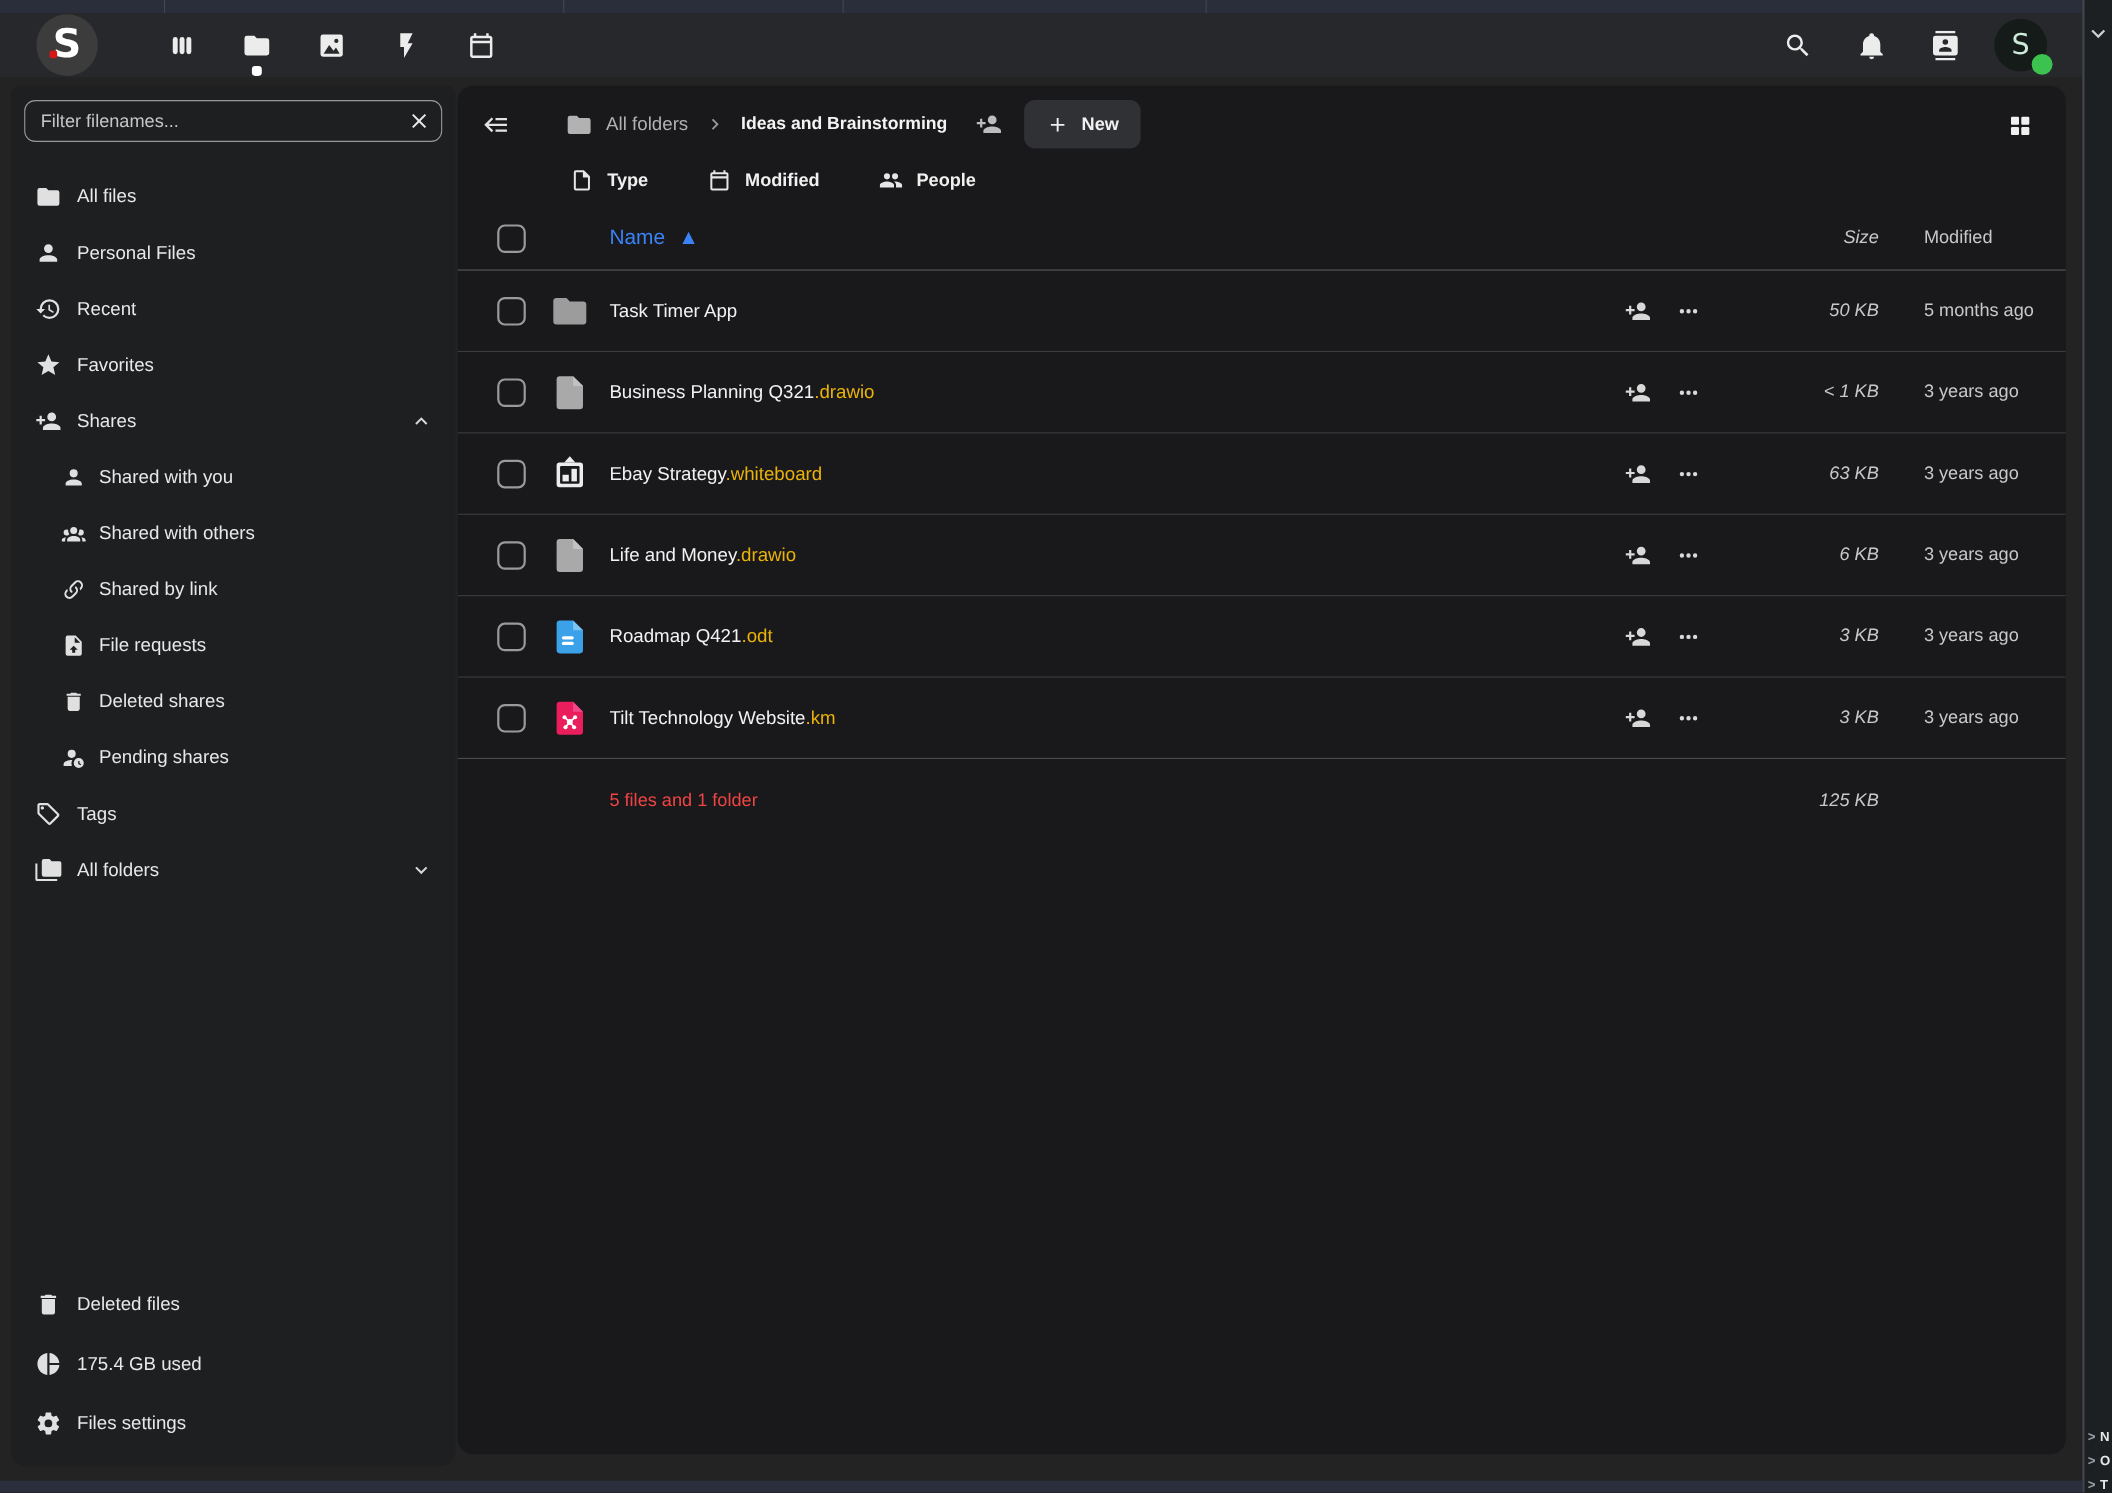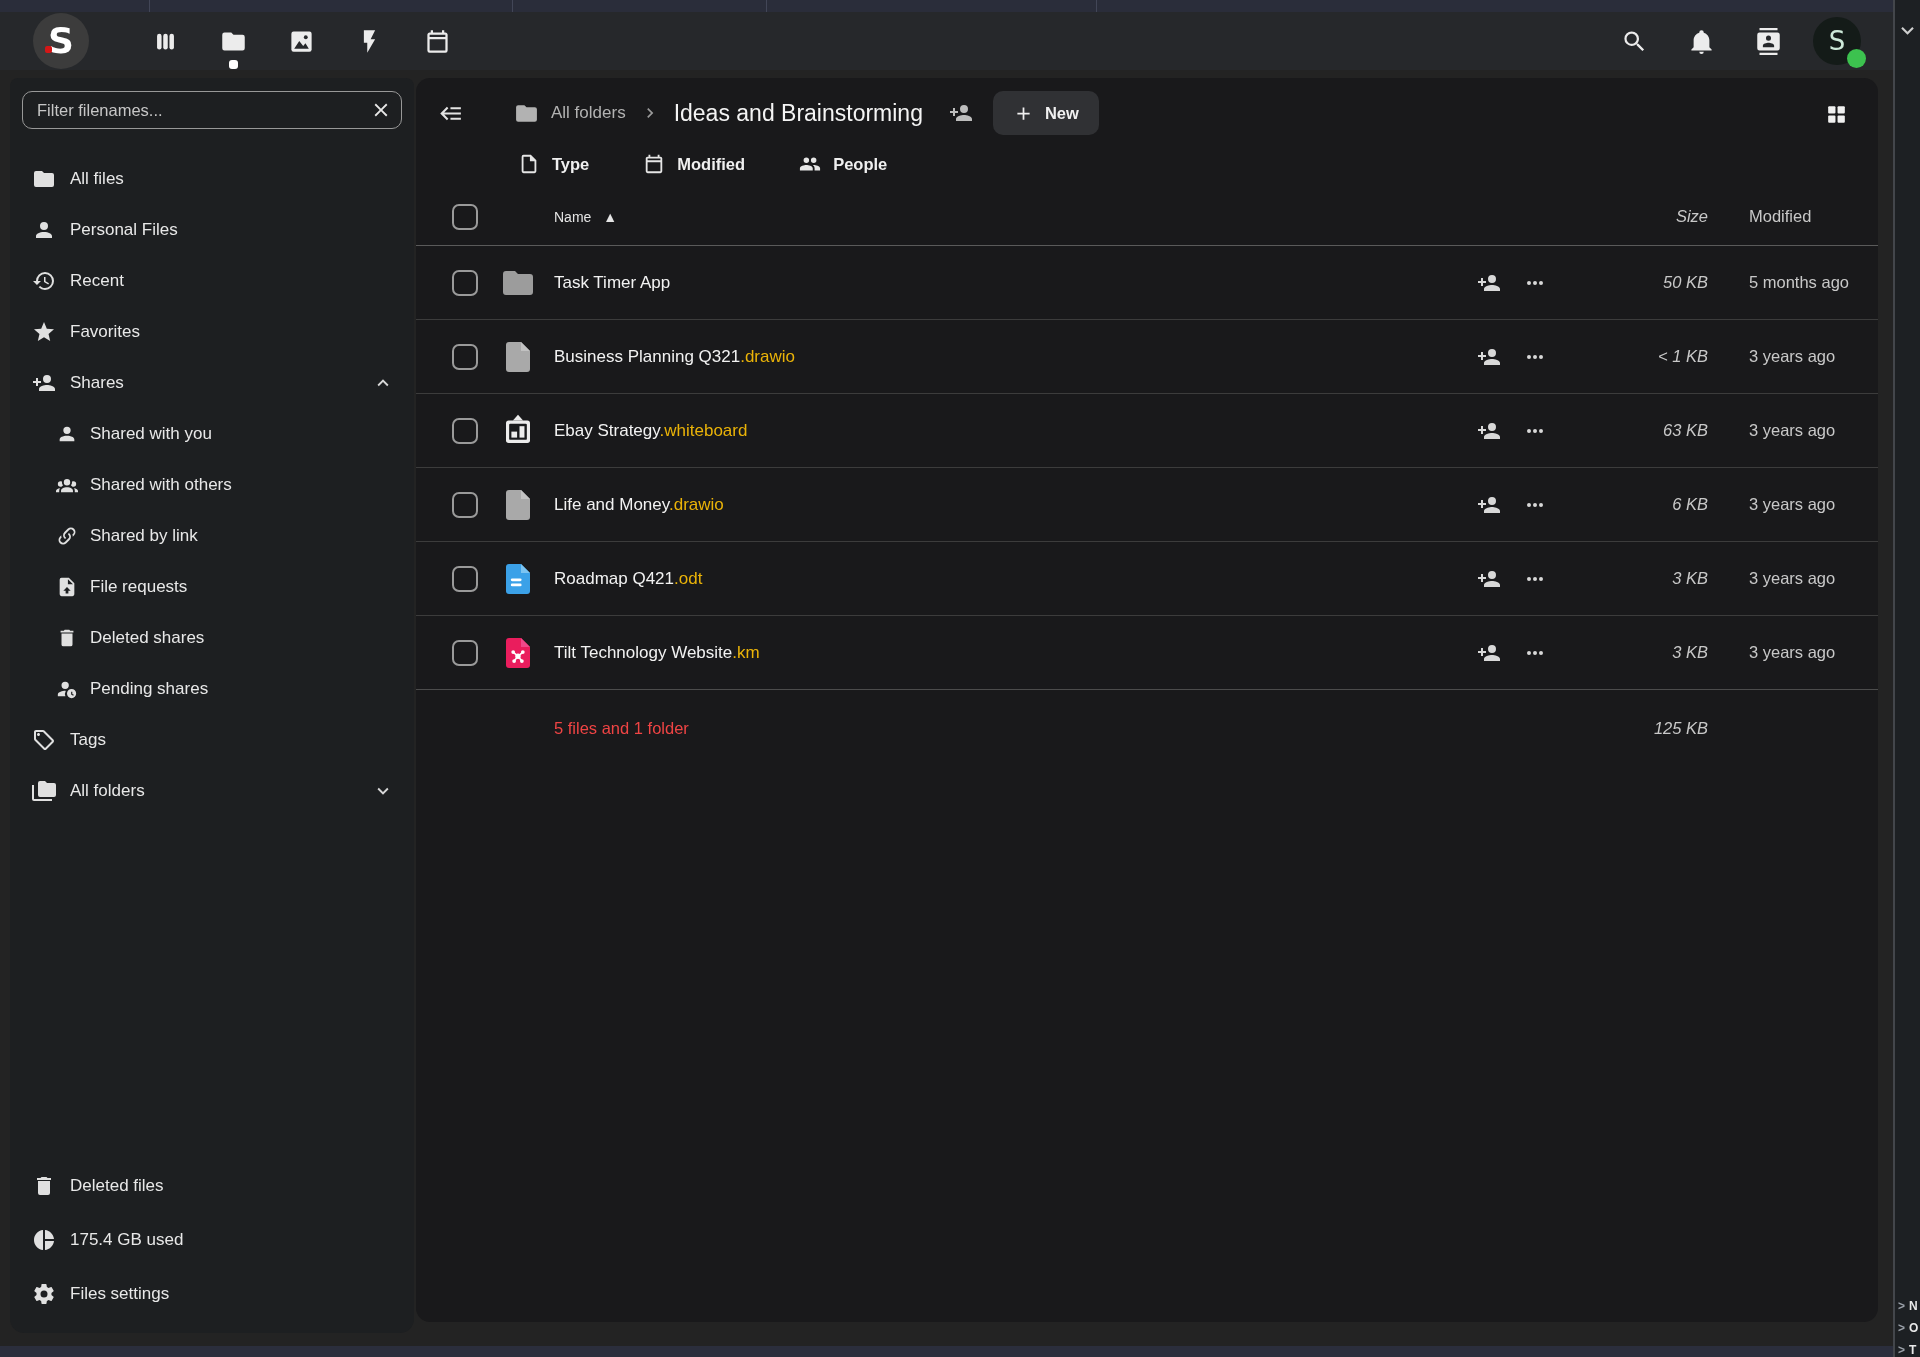--- a/index.html
+++ b/index.html
@@ -60,41 +60,41 @@
   
   main{ position:absolute; left:416px; top:78px; width:1462px; height:1244px; background:#19191b; border-radius:14px; overflow:hidden; }
   .toolbar{ height:62px; padding-top:8px; display:flex; align-items:center; position:relative; }
   .collapse-btn{ margin-left:16px; width:38px; height:38px; display:flex; align-items:center; justify-content:center; color:#e3e3e3; cursor:pointer; }
   .collapse-btn svg{ width:25px; height:25px; }
   .crumb-root{ display:flex; align-items:center; gap:12px; margin-left:44px; color:#b2b2b2; cursor:pointer; }
   .crumb-root svg{ width:25px; height:25px; }
   .crumb-root span{ font-size:17px; }
   .crumb-chev{ margin:0 14px; width:20px; height:20px; color:#9a9a9a; }
   .crumb-chev svg{ width:20px; height:20px; }
-  .crumb-current{ font-size:23px; font-weight:normal; color:#f4f4f4; }
+  .crumb-current{ font-size:16px; font-weight:bold; color:#f4f4f4; }
   .share-btn{ margin-left:18px; width:40px; height:40px; display:flex; align-items:center; justify-content:center; color:#bdbdbd; cursor:pointer; }
   .share-btn svg{ width:24px; height:24px; }
   .new-btn{ margin-left:12px; height:44px; padding:0 20px; background:#303134; border:none; border-radius:10px;
             display:flex; align-items:center; gap:11px; color:#f0f0f0; cursor:pointer;
             font-family:"Liberation Sans","DejaVu Sans",sans-serif; }
   .new-btn svg{ width:21px; height:21px; }
   .new-btn span{ font-size:16.5px; font-weight:bold; }
   .view-toggle{ position:absolute; right:22px; top:16px; width:40px; height:40px; display:flex; align-items:center; justify-content:center; color:#f0f0f0; cursor:pointer; }
   .view-toggle svg{ width:25px; height:25px; }
 
   .chips{ height:48px; display:flex; align-items:center; padding-left:102px; gap:54px; }
   .chip{ display:flex; align-items:center; gap:12px; cursor:pointer; }
   .chip .cicon{ width:22px; height:22px; color:#e6e6e6; }
   .chip .cicon svg{ width:22px; height:22px; }
   .chip .clabel{ font-size:16.5px; font-weight:bold; color:#f0f0f0; }
 
   .thead{ height:58px; display:flex; align-items:center; border-bottom:1px solid #5a5a5a; }
   .cb{ width:26px; height:26px; border:2px solid #9a9a9a; border-radius:7px; margin-left:36px; flex:none; cursor:pointer; }
   .hname{ margin-left:76px; display:flex; align-items:center; gap:12px; flex:1; cursor:pointer; }
-  .hname span{ font-size:14px; color:#e5e5e5; }
+  .hname span{ font-size:19px; color:#3b82f6; }
   .sort-arrow{ font-size:11px; color:#d0d0d0; }
   .col-actions{ width:110px; display:flex; align-items:center; gap:22px; flex:none; }
   .col-size{ width:121px; text-align:right; font-size:16.5px; color:#c8c8c8; flex:none;font-style:italic; }
   .col-mod{ width:170px; padding-left:41px; font-size:16.5px; color:#c8c8c8; flex:none; }
 
   .frow{ height:74px; display:flex; align-items:center; border-bottom:1px solid #3c3c3c; cursor:pointer; }
   .frow:last-child{ border-bottom-color:#4c4c4c; }
   .ficon{ width:36px; height:36px; margin-left:22px; flex:none; }
   .ficon svg{ width:36px; height:36px; }
   .fname{ margin-left:18px; flex:1; font-size:17px; color:#f2f2f2; white-space:nowrap; overflow:hidden; }

